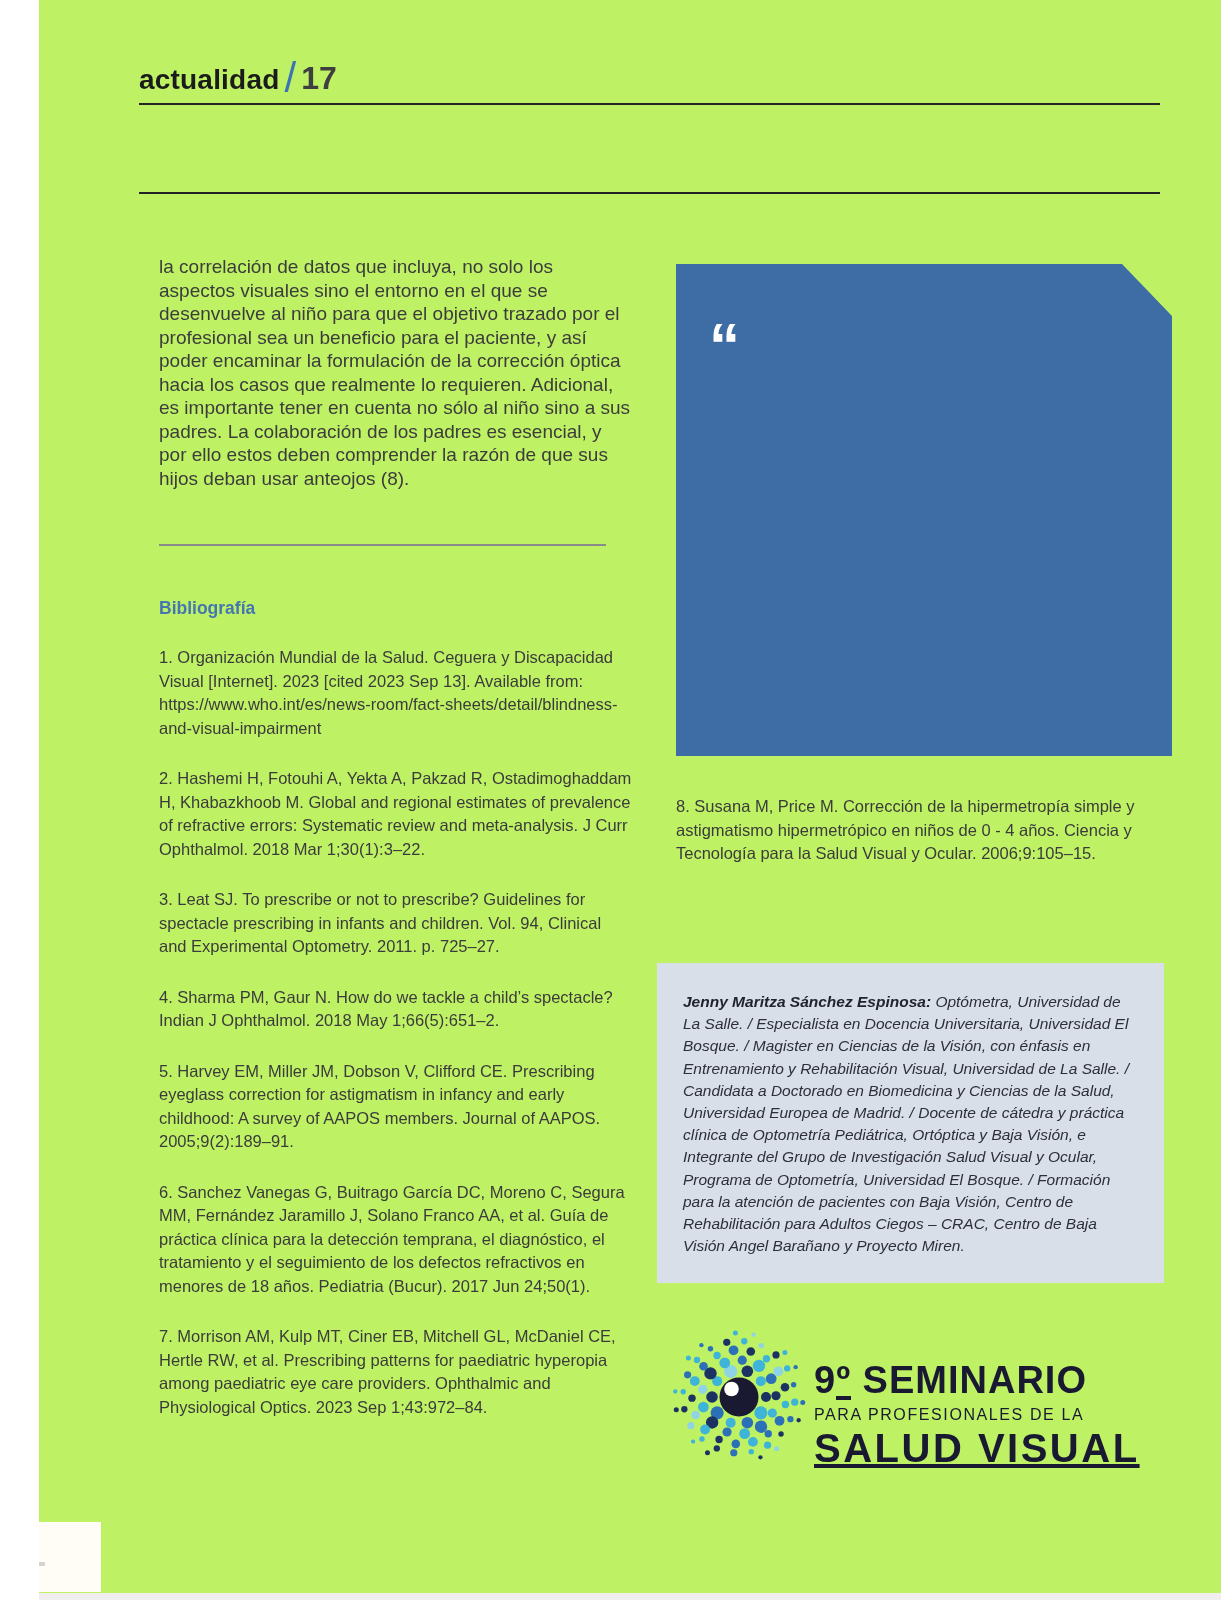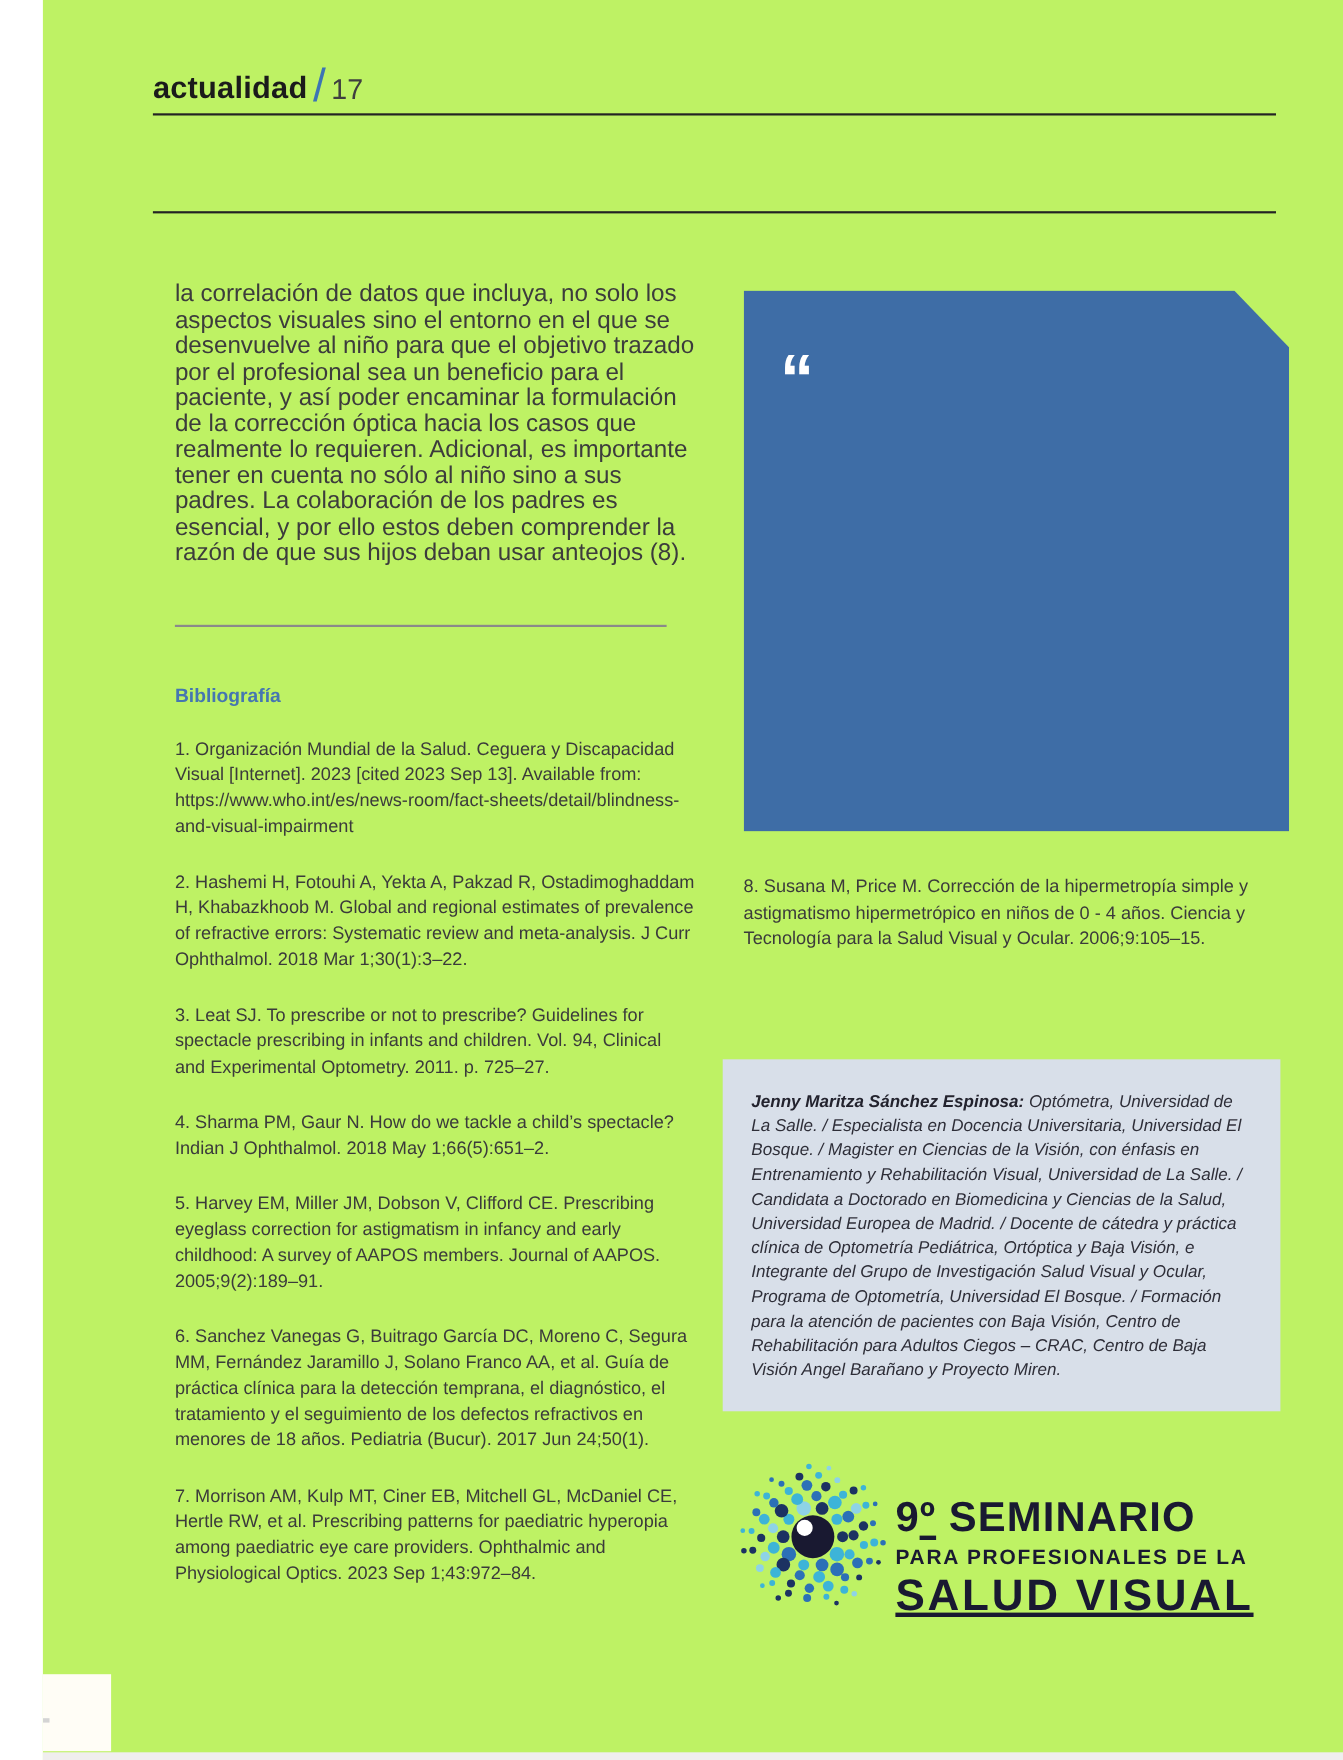--- a/index.html
+++ b/index.html
@@ -4,32 +4,32 @@
 <style>
   html,body{margin:0;padding:0;background:#ffffff;}
   .page{
     position:relative;width:1221px;height:1600px;background:#bef264;
     font-family:"Liberation Sans","DejaVu Sans",sans-serif;color:#3c3c3c;overflow:hidden;margin-left:39px;
   }
   
   .kicker{position:absolute;left:100px;top:52px;display:flex;align-items:flex-end;line-height:1;}
   .kicker-label{font-size:28px;font-weight:700;color:#1b1b1b;letter-spacing:.2px;}
   .kicker-slash{font-size:42px;font-weight:500;color:#3c74b4;margin:0 3px 0 5px;position:relative;top:5px;}
-  .kicker-page{font-size:26px;font-weight:400;color:#3f3f3f;margin-left:2px;}
+  .kicker-page{font-size:32px;font-weight:700;color:#3f3f3f;margin-left:2px;}
   .rule{position:absolute;left:100px;width:1021px;height:2px;background:#232323;}
   .rule-top{top:103px;}
   .rule-title{top:192px;}
   .title-row{position:absolute;left:100px;top:116px;display:flex;align-items:center;}
   .plus-icon{position:relative;width:62px;height:62px;flex:0 0 62px;}
   .plus-icon::before{content:"";position:absolute;left:50%;top:1px;width:9px;height:60px;margin-left:-4.5px;background:#2d2d2d;}
   .plus-icon::after{content:"";position:absolute;top:50%;left:1px;height:9px;width:60px;margin-top:-4.5px;background:#2d2d2d;}
   .page-title{font-size:47px;font-weight:800;letter-spacing:.5px;color:#141414;margin:0 0 0 6px;}
   
   .col-left{position:absolute;left:120px;top:255px;width:473px;}
-  .body-par{margin:0;font-size:22px;line-height:23.5px;color:#3c3c3c;}
+  .body-par{margin:0;font-size:19px;line-height:23.5px;color:#3c3c3c;}
   .col-divider{height:2px;background:#8a8a8a;margin:54px 0 0 0;border:0;width:447px;}
   .bib-heading{margin:52px 0 0 0;font-size:17.5px;font-weight:700;color:#4576b1;}
   .ref{margin:27px 0 0 0;font-size:16.5px;line-height:23.5px;color:#3b3b3b;word-break:break-word;}
   
   .quote-box{
     position:absolute;left:637px;top:264px;width:496px;height:492px;background:#3e6da6;
     clip-path:polygon(0 0, calc(100% - 50px) 0, 100% 52px, 100% 100%, 0 100%);
   }
   .quote-mark{position:absolute;left:33px;top:50px;font-size:62px;font-weight:700;color:#ffffff;line-height:1;letter-spacing:-4px;}
   .quote-text{
@@ -42,21 +42,21 @@
     box-sizing:border-box;padding:28px 26px 26px 26px;
   }
   .bio-box p{margin:0;font-size:15.5px;line-height:22.2px;font-style:italic;color:#2e2e38;}
   .bio-name{font-weight:700;color:#23232e;}
   
   .seminar-logo{position:absolute;left:630px;top:1327px;width:500px;height:150px;}
   .eye-logo{position:absolute;left:0;top:0;width:140px;height:140px;}
   .logo-text{position:absolute;left:145px;top:34px;color:#191931;line-height:1;}
   .logo-line1{font-size:38px;font-weight:700;letter-spacing:1px;white-space:nowrap;}
   .logo-line1 .ord{display:inline-block;border-bottom:4px solid #191931;padding-bottom:1px;line-height:.75;}
-  .logo-line2{font-size:19px;font-weight:700;letter-spacing:1.6px;margin-top:7px;white-space:nowrap;}
+  .logo-line2{font-size:16px;font-weight:400;letter-spacing:1.6px;margin-top:7px;white-space:nowrap;}
   .logo-line3{font-size:40px;font-weight:800;letter-spacing:2.5px;margin-top:5px;white-space:nowrap;text-decoration:underline;}
   
   .corner-artifact{position:absolute;left:0;top:1522px;width:62px;height:70px;background:#fffdf6;}
   .edge-artifact{position:absolute;left:0;top:1562px;width:6px;height:4px;background:#d4d4d4;}
   .bottom-strip{position:absolute;left:0;top:1593px;width:1221px;height:7px;background:#f0eeee;}
 </style>
 </head>
 <body>
 
 <div class="page">

